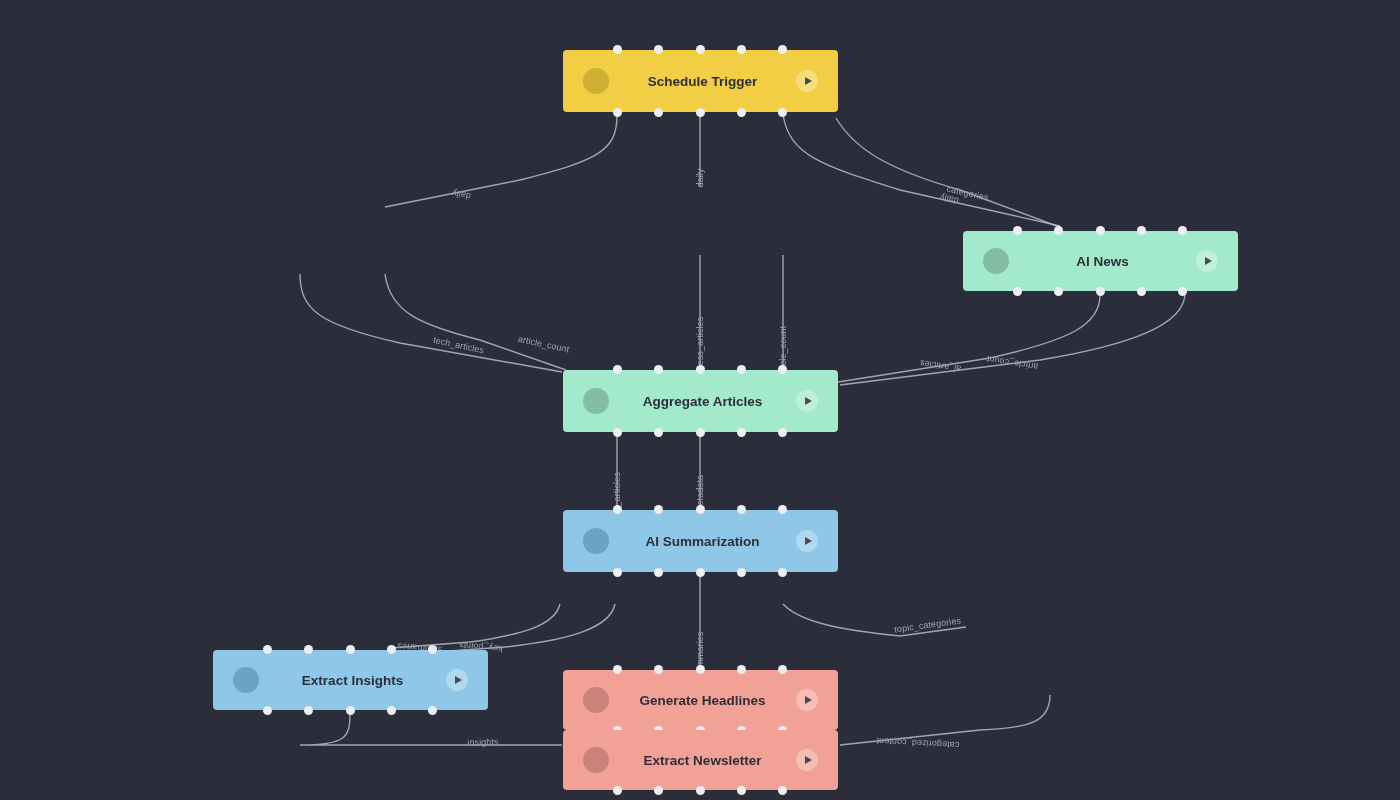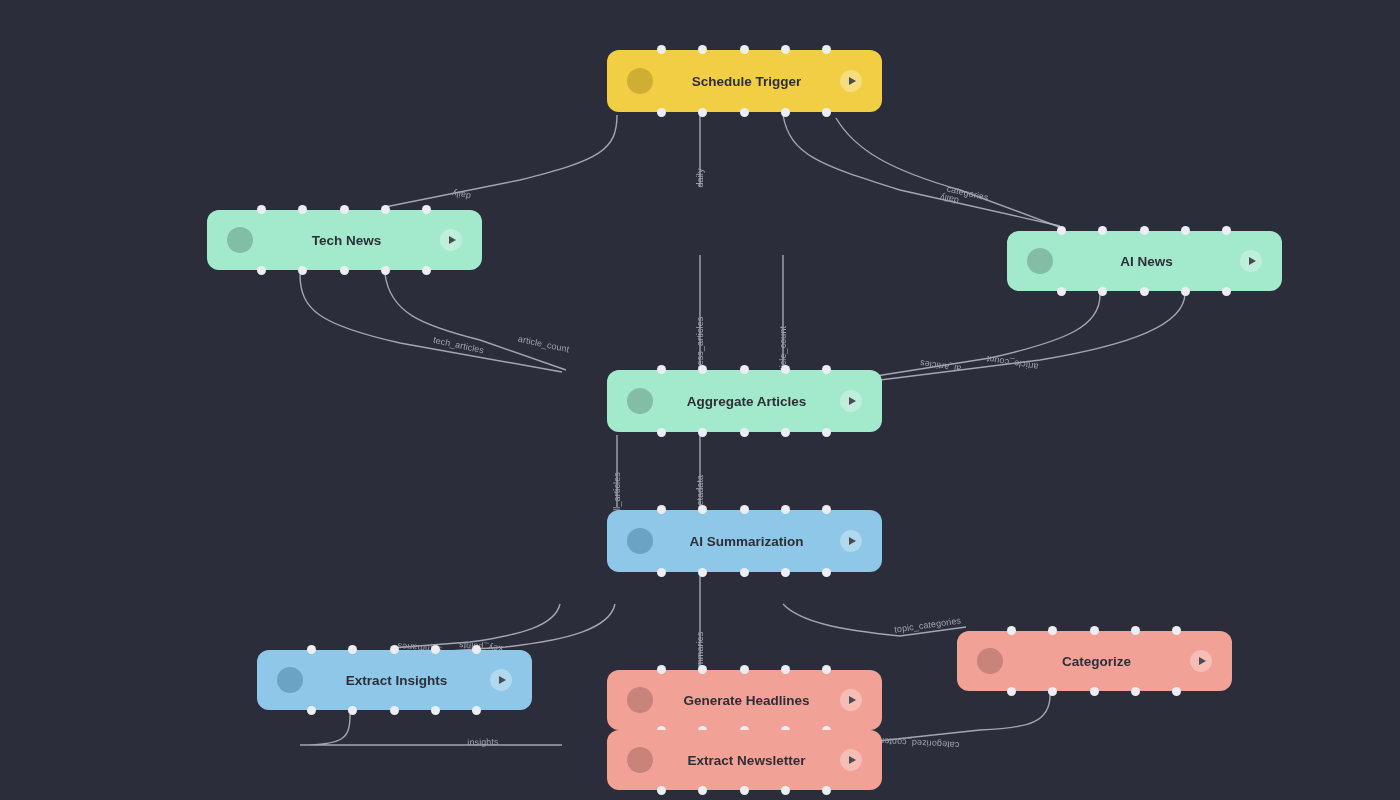--- a/index.html
+++ b/index.html
@@ -34,26 +34,25 @@
     fill: #9fa3b0;
     font-family: "Liberation Sans", sans-serif;
     font-size: 9px;
     letter-spacing: 0.1px;
   }
 
   .node {
     position: absolute;
     display: flex;
     align-items: center;
-    border-radius: 12px;
+    border-radius: 4px;
     padding: 0 20px;
     height: 62px;
     width: 275px;
     user-select: none;
-    margin-left: 44px;
   }
   .node.yellow   { background: #f2ce45; }
   .node.green    { background: #a3e9cb; }
   .node.blue     { background: #8ec7e8; }
   .node.red      { background: #f2a196; }
 
   .node-dot {
     width: 26px; height: 26px;
     border-radius: 50%;
     flex: 0 0 26px;
@@ -168,37 +167,20 @@
     <span class="port" style="left:133px; top:-5px;"></span>
     <span class="port" style="left:174px; top:-5px;"></span>
     <span class="port" style="left:215px; top:-5px;"></span>
     <span class="port" style="left:50px;  bottom:-5px;"></span>
     <span class="port" style="left:91px;  bottom:-5px;"></span>
     <span class="port" style="left:133px; bottom:-5px;"></span>
     <span class="port" style="left:174px; bottom:-5px;"></span>
     <span class="port" style="left:215px; bottom:-5px;"></span>
   </div>
 
-  <div class="node green" style="left:163px; top:210px; width:275px; height:60px;">
-    <span class="node-dot"></span>
-    <span class="node-title">Tech News</span>
-    <span class="node-run">
-        <i class="tri"></i>
-      </span>
-    <span class="port" style="left:50px;  top:-5px;"></span>
-    <span class="port" style="left:91px;  top:-5px;"></span>
-    <span class="port" style="left:133px; top:-5px;"></span>
-    <span class="port" style="left:174px; top:-5px;"></span>
-    <span class="port" style="left:215px; top:-5px;"></span>
-    <span class="port" style="left:50px;  bottom:-5px;"></span>
-    <span class="port" style="left:91px;  bottom:-5px;"></span>
-    <span class="port" style="left:133px; bottom:-5px;"></span>
-    <span class="port" style="left:174px; bottom:-5px;"></span>
-    <span class="port" style="left:215px; bottom:-5px;"></span>
-  </div>
 
 
   <div class="node green" style="left:963px; top:231px; width:275px; height:60px;">
     <span class="node-dot"></span>
     <span class="node-title">AI News</span>
     <span class="node-run">
         <i class="tri"></i>
       </span>
     <span class="port" style="left:50px;  top:-5px;"></span>
     <span class="port" style="left:91px;  top:-5px;"></span>
@@ -290,31 +272,14 @@
     <span class="node-run">
         <i class="tri"></i>
       </span>
     <span class="port" style="left:50px;  bottom:-5px;"></span>
     <span class="port" style="left:91px;  bottom:-5px;"></span>
     <span class="port" style="left:133px; bottom:-5px;"></span>
     <span class="port" style="left:174px; bottom:-5px;"></span>
     <span class="port" style="left:215px; bottom:-5px;"></span>
   </div>
 
-  <div class="node red" style="left:913px; top:631px; width:275px; height:60px;">
-    <span class="node-dot"></span>
-    <span class="node-title">Categorize</span>
-    <span class="node-run">
-        <i class="tri"></i>
-      </span>
-    <span class="port" style="left:50px;  top:-5px;"></span>
-    <span class="port" style="left:91px;  top:-5px;"></span>
-    <span class="port" style="left:133px; top:-5px;"></span>
-    <span class="port" style="left:174px; top:-5px;"></span>
-    <span class="port" style="left:215px; top:-5px;"></span>
-    <span class="port" style="left:50px;  bottom:-5px;"></span>
-    <span class="port" style="left:91px;  bottom:-5px;"></span>
-    <span class="port" style="left:133px; bottom:-5px;"></span>
-    <span class="port" style="left:174px; bottom:-5px;"></span>
-    <span class="port" style="left:215px; bottom:-5px;"></span>
-  </div>
 
 </div>
 
 </body></html>

